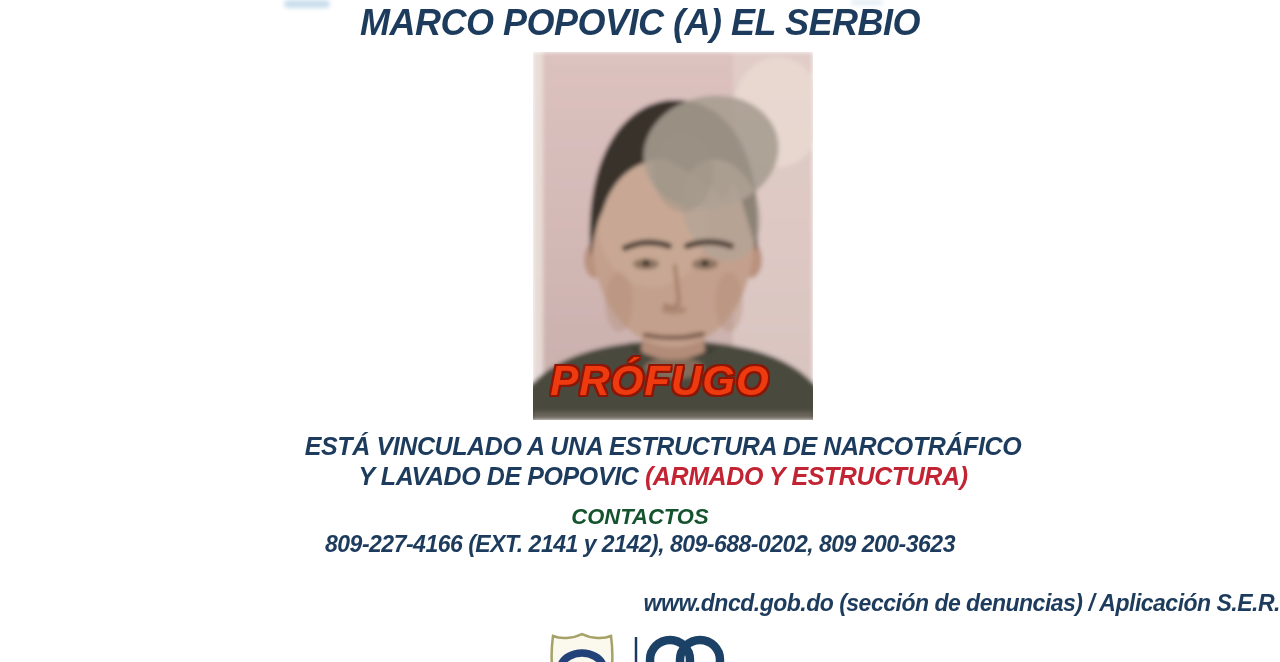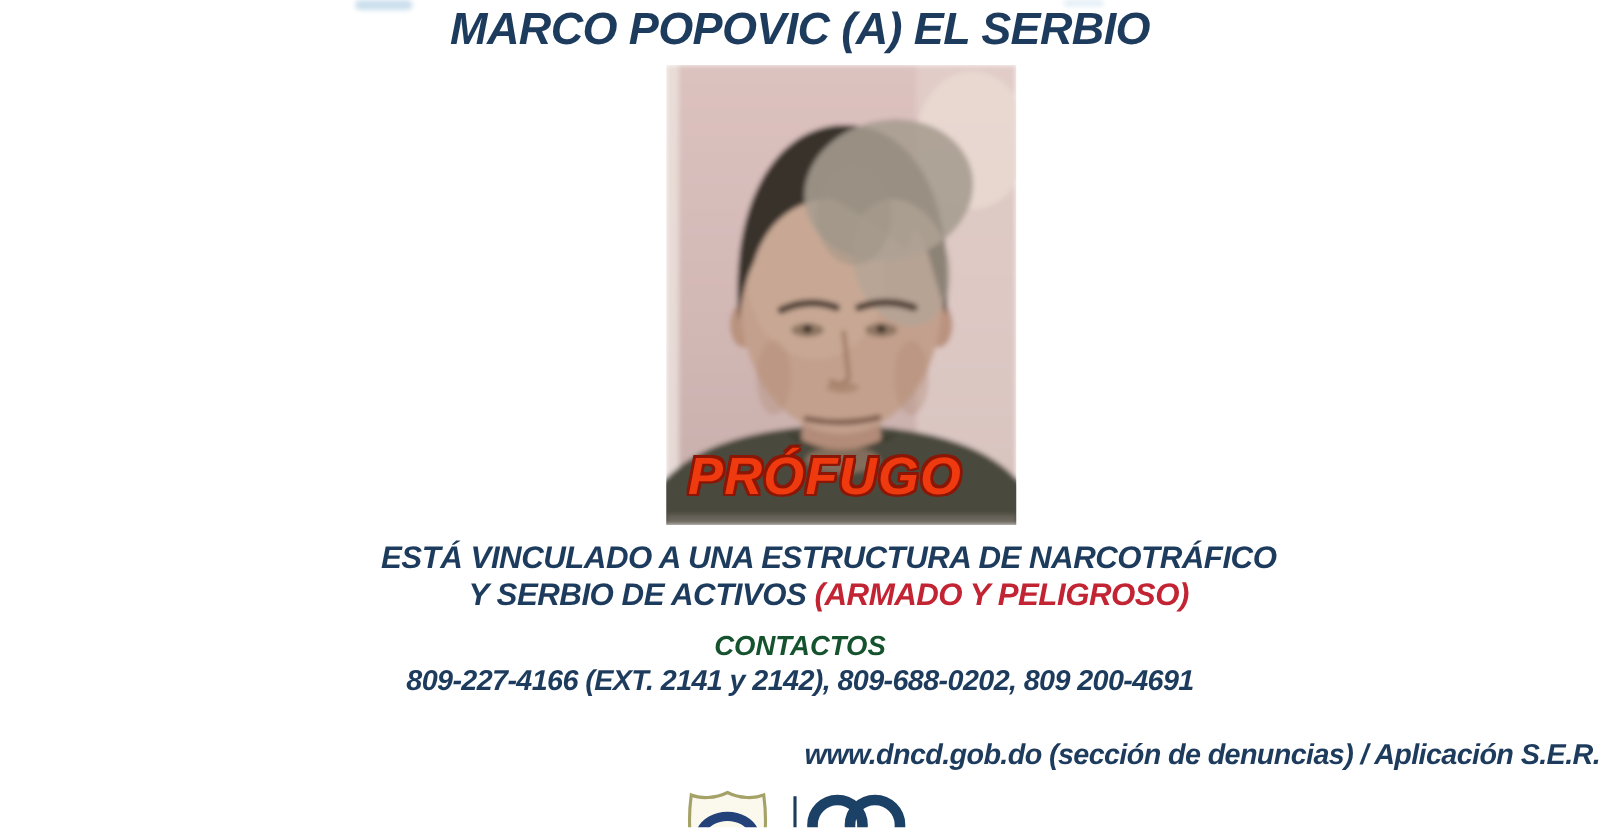--- a/index.html
+++ b/index.html
@@ -139,25 +139,25 @@
         <ellipse cx="196" cy="250" rx="14" ry="30" fill="#b18c77" opacity="0.4"></ellipse>
 
         <rect x="0" y="360" width="280" height="8" fill="#9b8f8a" opacity="0.4"></rect>
       </g>
     </svg>
     <div class="profugo">PRÓFUGO</div>
   </div>
 
   <div class="statement">
     <div>ESTÁ VINCULADO A UNA ESTRUCTURA DE NARCOTRÁFICO</div>
-    <div><span>Y SERBIO DE ACTIVOS </span><span class="red">(ARMADO Y PELIGROSO)</span></div>
+    <div><span>Y LAVADO DE POPOVIC </span><span class="red">(ARMADO Y ESTRUCTURA)</span></div>
   </div>
 
   <div class="contacts-heading">CONTACTOS</div>
-  <div class="contact-line contact-phones">809-227-4166 (EXT. 2141 y 2142), 809-688-0202, 809 200-4691</div>
+  <div class="contact-line contact-phones">809-227-4166 (EXT. 2141 y 2142), 809-688-0202, 809 200-3623</div>
   <div class="contact-line contact-web">www.dncd.gob.do (sección de denuncias) / Aplicación S.E.R.</div>
 
   <div class="footer">
     <svg width="184" height="90" viewBox="0 0 184 90">
 
       <g>
         <path d="M34,6 C44,11 56,11 63,8 C66,30 64,52 58,65 C50,75 41,79 34,81 C27,79 18,75 10,65 C4,52 2,30 5,8 C12,11 24,11 34,6 Z" fill="#fbf8ee" stroke="#a5a268" stroke-width="2.5"></path>
         <path d="M13,37 A22,17 0 0 1 55,37" fill="none" stroke="#24427a" stroke-width="7.5"></path>
         <ellipse cx="34" cy="50" rx="17" ry="13" fill="#c23b2a"></ellipse>
         <ellipse cx="34" cy="48" rx="8" ry="6" fill="#e8e2d2"></ellipse>

